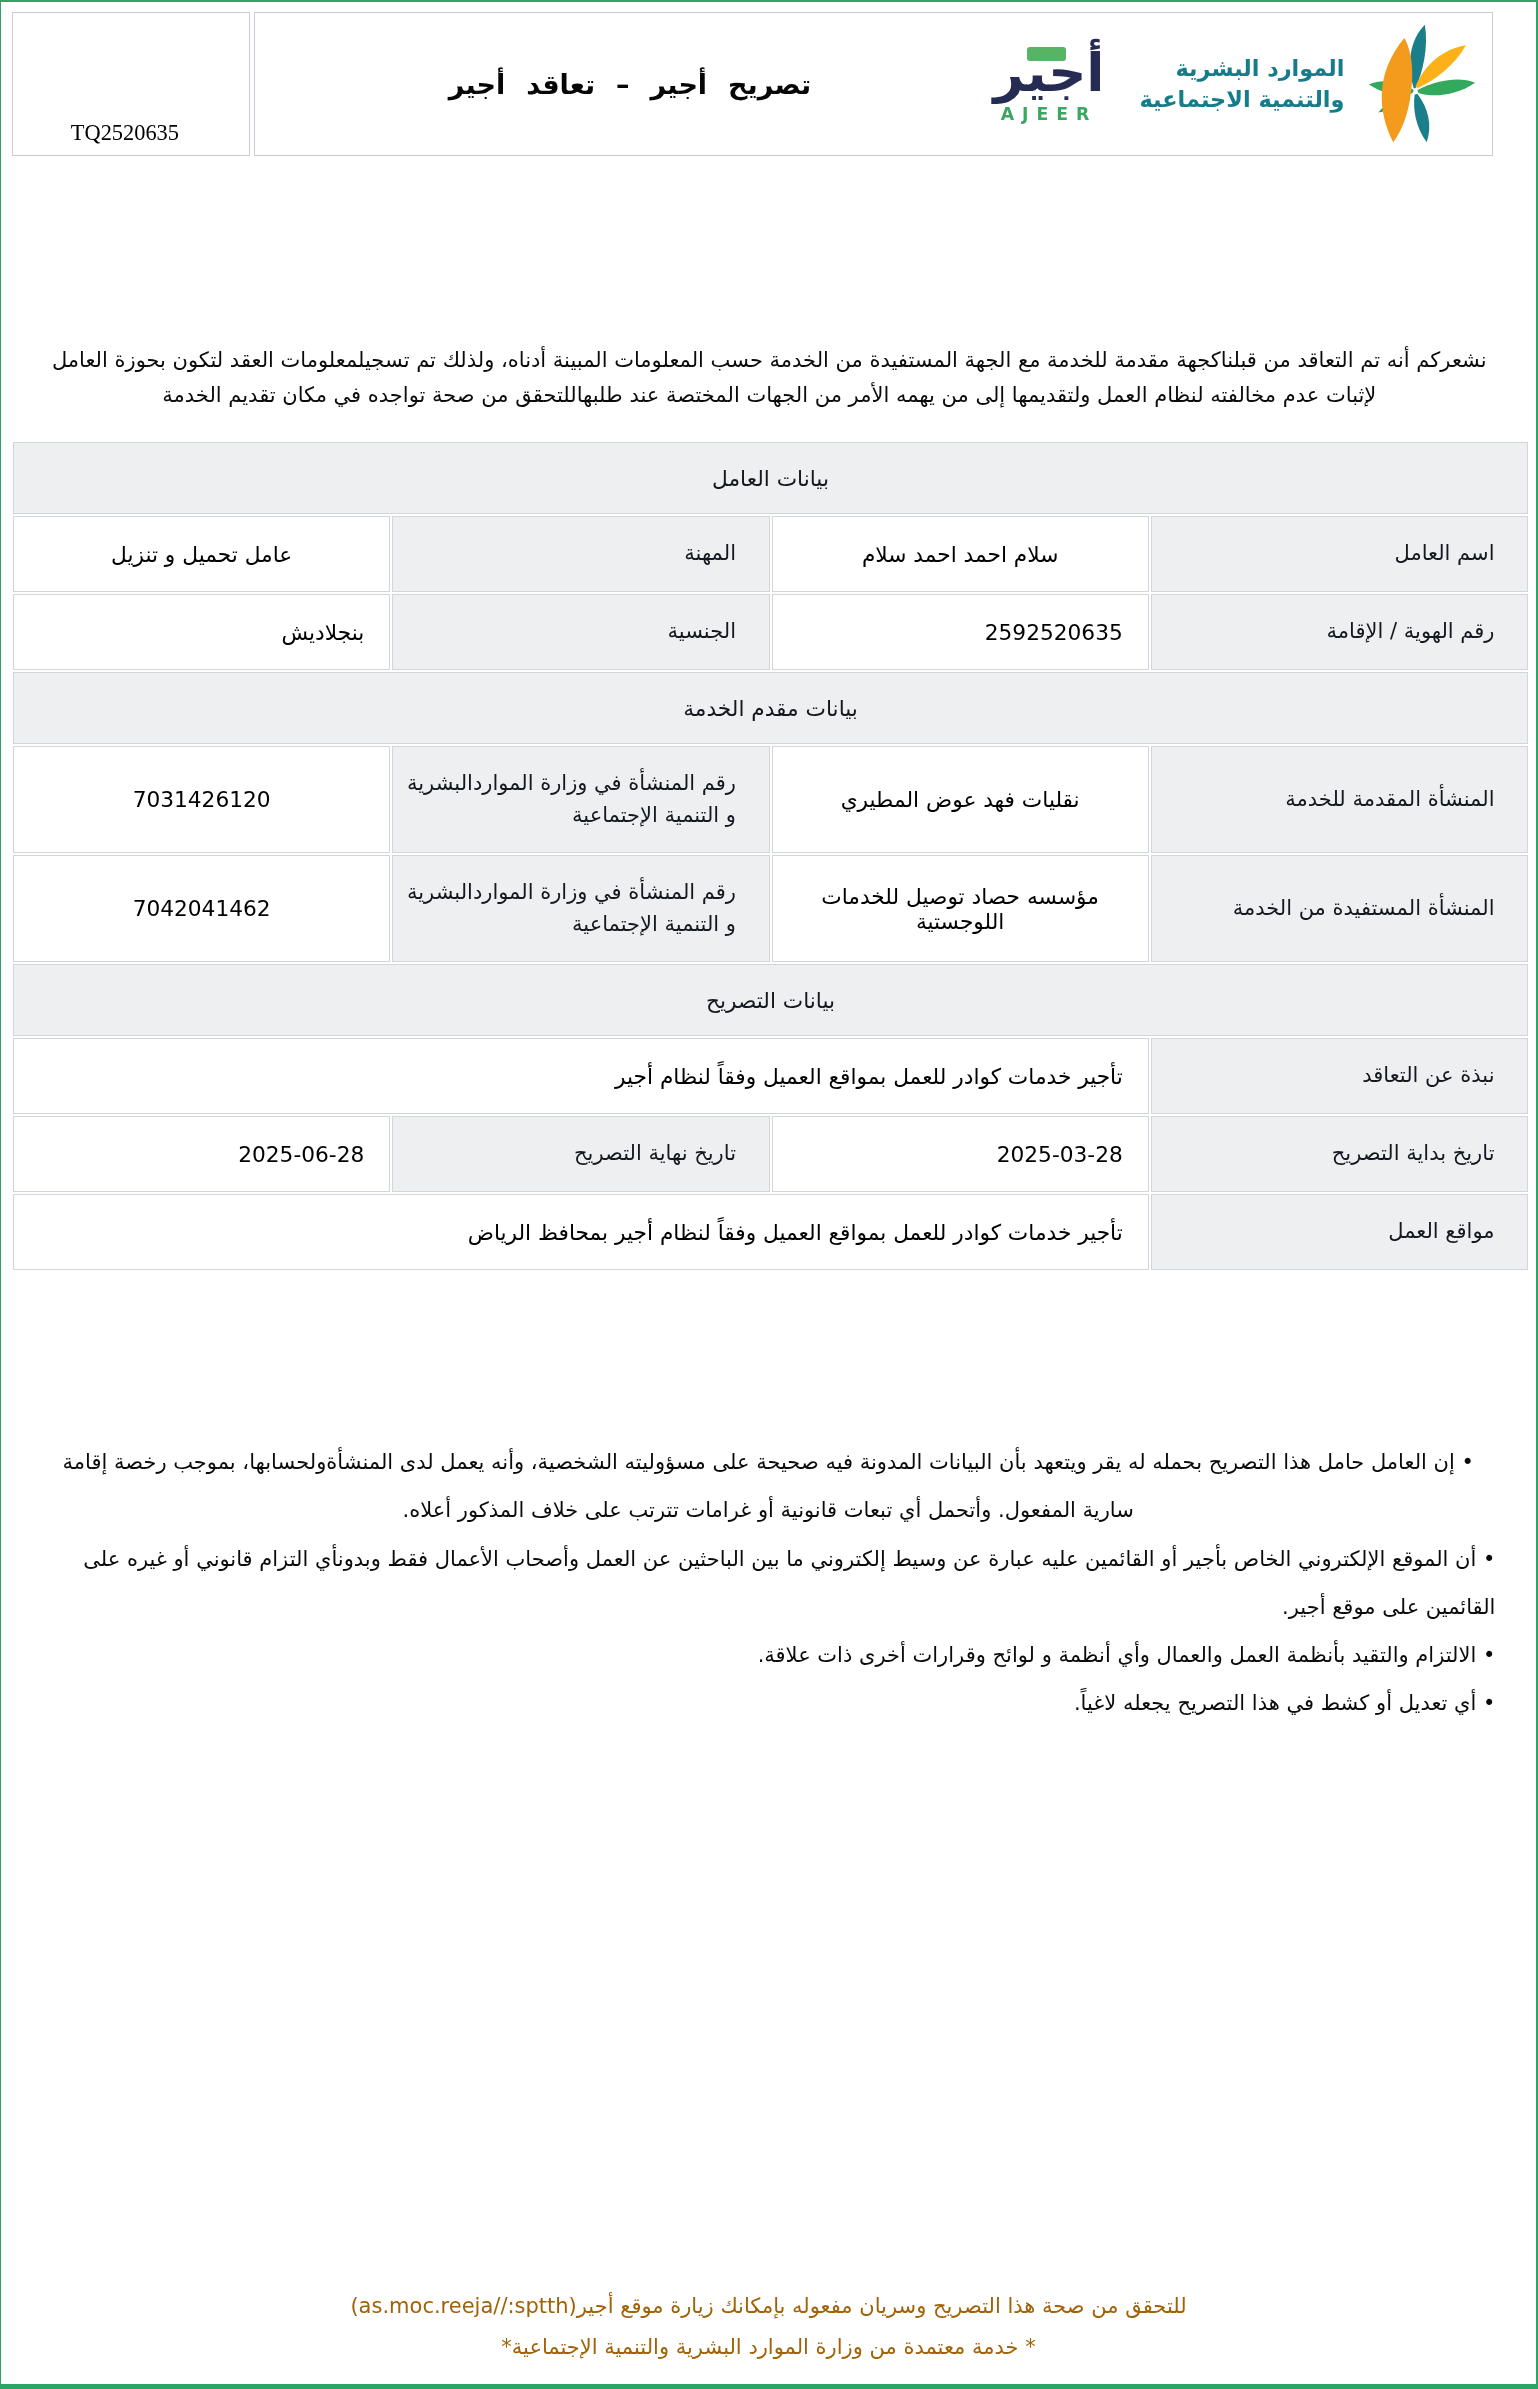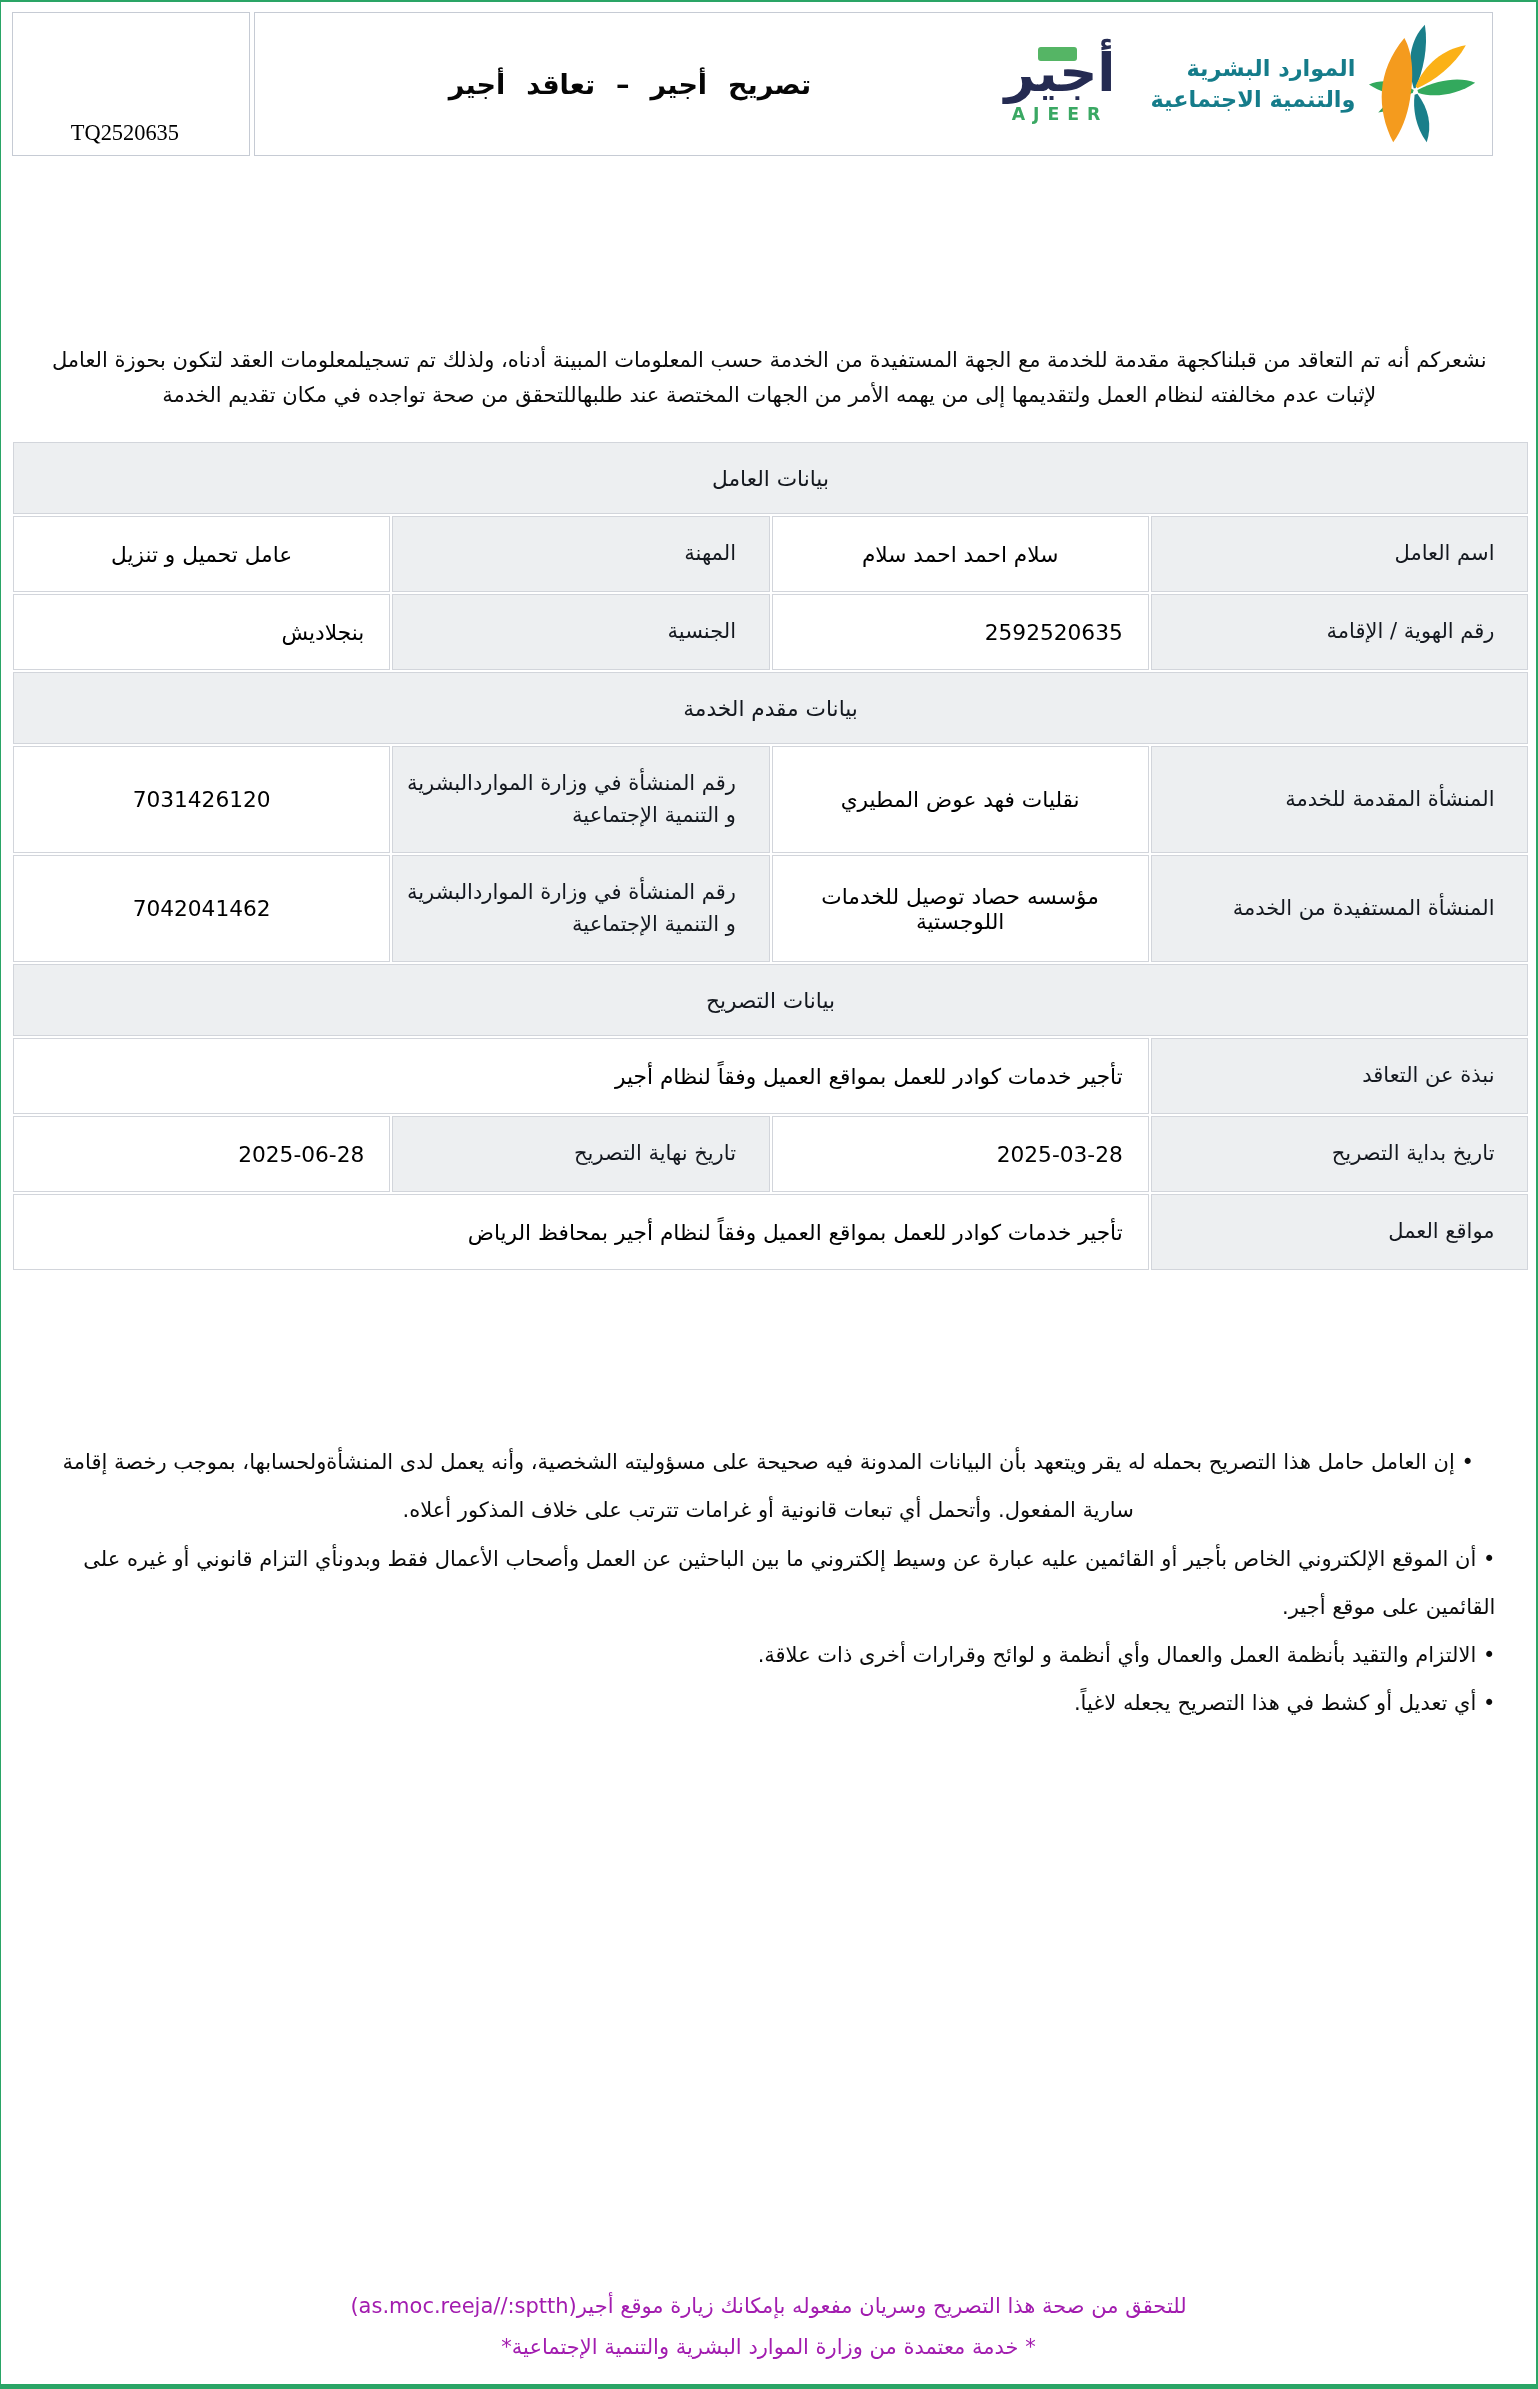--- a/index.html
+++ b/index.html
@@ -13,21 +13,21 @@
   .tq{position:absolute;left:58px;bottom:8.7px;font-family:"Liberation Serif",serif;font-size:22.4px;color:#000;direction:ltr;}
   .hdr-right{left:253px;width:1239px;}
   .doc-title{position:absolute;left:173px;top:0;width:404px;height:100%;display:flex;align-items:center;justify-content:center;
              font-size:27px;font-weight:700;direction:rtl;word-spacing:11.6px;color:#060606;}
   .logo-group{position:absolute;right:11.6px;top:0;height:100%;display:flex;align-items:center;gap:35px;direction:ltr;}
   .ajeer-logo{text-align:center;}
   .ajeer-ar-wrap{position:relative;display:inline-block;}
   .ajeer-accent{position:absolute;left:33px;top:2.9px;width:39px;height:14.4px;background:#55b565;border-radius:2.9px;z-index:0;}
   .ajeer-ar{position:relative;z-index:1;font-size:53px;font-weight:900;color:#252b52;line-height:1.1;}
   .ajeer-en{color:#3aa863;font-size:17.3px;font-weight:700;letter-spacing:8px;margin-top:1.4px;}
-  .ministry{display:flex;align-items:center;gap:11px;}
+  .ministry{display:flex;align-items:center;gap:22px;}
   .ministry-text{text-align:right;direction:rtl;color:#157c8a;font-size:22.4px;font-weight:700;line-height:1.4;white-space:nowrap;}
   .emblem{width:114px;height:123px;}
 
   
   .intro{position:absolute;top:341px;left:29px;right:27.4px;margin:0;text-align:center;
          font-size:21px;line-height:1.65;direction:rtl;color:#0b0b0b;}
 
   
   .grid{position:absolute;top:438px;left:10px;width:1519px;border-collapse:separate;border-spacing:2.2px;
         direction:rtl;table-layout:fixed;background:#ffffff;}
@@ -44,21 +44,21 @@
   .decl{position:absolute;top:1417px;right:29px;left:40px;direction:rtl;color:#0b0b0b;}
   .decl-title{text-align:center;font-size:21.7px;}
   .decl-intro{text-align:right;margin-top:40px;font-size:21.7px;}
   .decl ul{margin:19px 0 0;padding:0 11.6px 0 0;list-style:none;}
   .decl li{font-size:21px;line-height:2.3;text-align:right;}
   .decl li::before{content:"\2022  ";}
   .decl li.center{text-align:center;}
 
   
   .footer{position:absolute;bottom:16px;left:0;right:0;text-align:center;direction:rtl;
-          font-size:21px;line-height:1.95;color:#a21caf;}
+          font-size:21px;line-height:1.95;color:#a16207;}
 </style>
 </head>
 <body>
 
 <div class="page">
 
   <div class="hdr-box hdr-left">
     <div class="tq">TQ2520635</div>
   </div>
 

